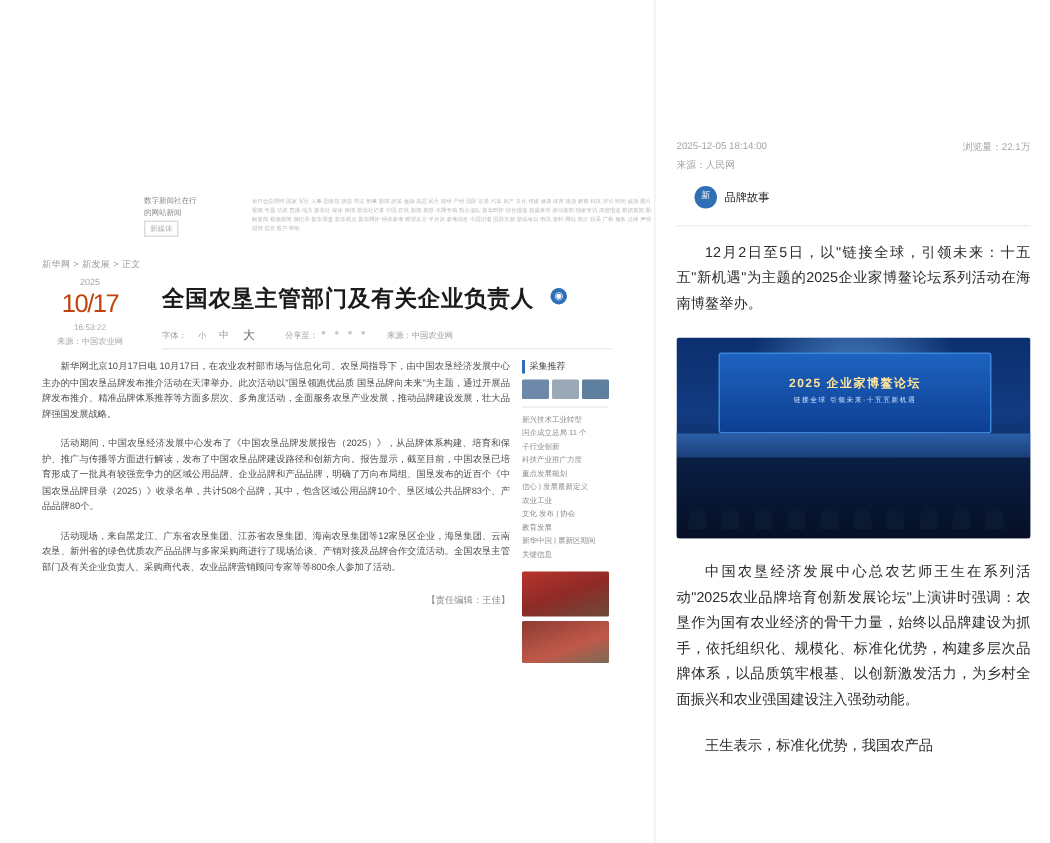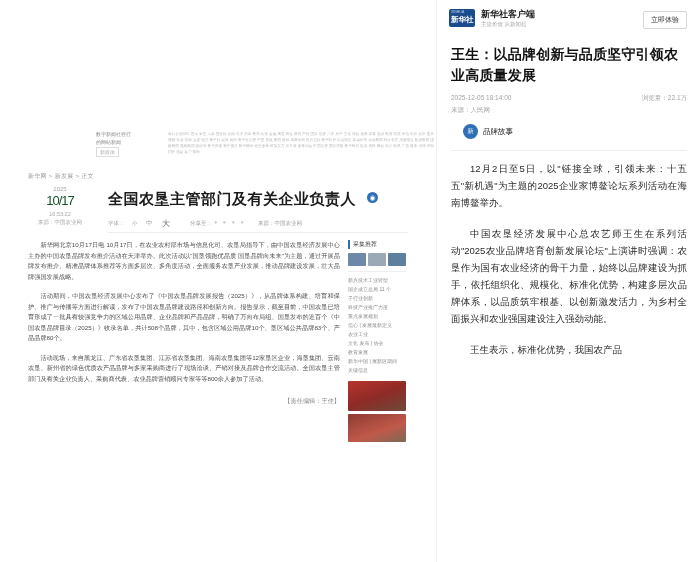--- a/index.html
+++ b/index.html
@@ -117,21 +117,21 @@
 
   .date-block {
     position: absolute;
     left: 28px;
     top: 186px;
     width: 64px;
     text-align: center;
     color: #8c8c8c;
   }
   .date-block .yr { font-size: 6px; color: #a8a8a8; }
-  .date-block .md { font-size: 13px; color: #14532d; letter-spacing: -1px; margin-top: 1px;}
+  .date-block .md { font-size: 17px; color: #c2410c; letter-spacing: -1px; margin-top: 1px;}
   .date-block .tm { font-size: 5.5px; color: #a8a8a8; margin-top: 3px;}
   .date-block .src { font-size: 5.5px; color: #a8a8a8; margin-top: 2px;}
 
   .headline {
     position: absolute;
     left: 108px;
     top: 190px;
     width: 290px;
     font-size: 15px;
     font-weight: bold;
@@ -479,46 +479,55 @@
         <div>新华中国 | 展新区期间</div>
         <div>关键信息</div>
       </div>
       <div class="rail-photo"></div>
       <div class="rail-photo2"></div>
     </div>
   </div>
 
   <div class="right-panel">
 
-    <div class="app-bar">
-      <div class="app-logo">
-        <div class="l1">XINHUA</div>
-        <div class="l2">新华社</div>
-      </div>
-      <div class="app-name">新华社客户端</div>
-      <div class="app-sub">主流价值 从新闻起</div>
-      <div class="app-btn">立即体验</div>
-    </div>
-
-    <div class="m-title">王生：以品牌创新与品质坚守引领农业高质量发展</div>
+
 
     <div class="m-meta">
       <span>2025-12-05 18:14:00</span>
       <span class="right">浏览量：22.1万</span>
     </div>
     <div class="m-meta2">来源：人民网</div>
 
     <div class="m-author">
       <div class="m-avatar">新</div>
       <div class="m-author-name">品牌故事</div>
     </div>
 
     <div class="m-divider"></div>
 
     <div class="m-body">
       <p>12月2日至5日，以"链接全球，引领未来：十五五"新机遇"为主题的2025企业家博鳌论坛系列活动在海南博鳌举办。</p>
 
+      <div class="m-figure">
+        <div class="screen">
+          <div class="screen-t1">2025 企业家博鳌论坛</div>
+          <div class="screen-t2">链接全球 引领未来·十五五新机遇</div>
+        </div>
+        <div class="stage"></div>
+        <div class="crowd">
+          <div class="head" style="left:8px;"></div>
+          <div class="head" style="left:30px;"></div>
+          <div class="head" style="left:52px;"></div>
+          <div class="head" style="left:74px;"></div>
+          <div class="head" style="left:96px;"></div>
+          <div class="head" style="left:118px;"></div>
+          <div class="head" style="left:140px;"></div>
+          <div class="head" style="left:162px;"></div>
+          <div class="head" style="left:184px;"></div>
+          <div class="head" style="left:206px;"></div>
+        </div>
+      </div>
 
       <p>中国农垦经济发展中心总农艺师王生在系列活动"2025农业品牌培育创新发展论坛"上演讲时强调：农垦作为国有农业经济的骨干力量，始终以品牌建设为抓手，依托组织化、规模化、标准化优势，构建多层次品牌体系，以品质筑牢根基、以创新激发活力，为乡村全面振兴和农业强国建设注入强劲动能。</p>
       <p>王生表示，标准化优势，我国农产品</p>
     </div>
   </div>
 </div>
 
 </body></html>

